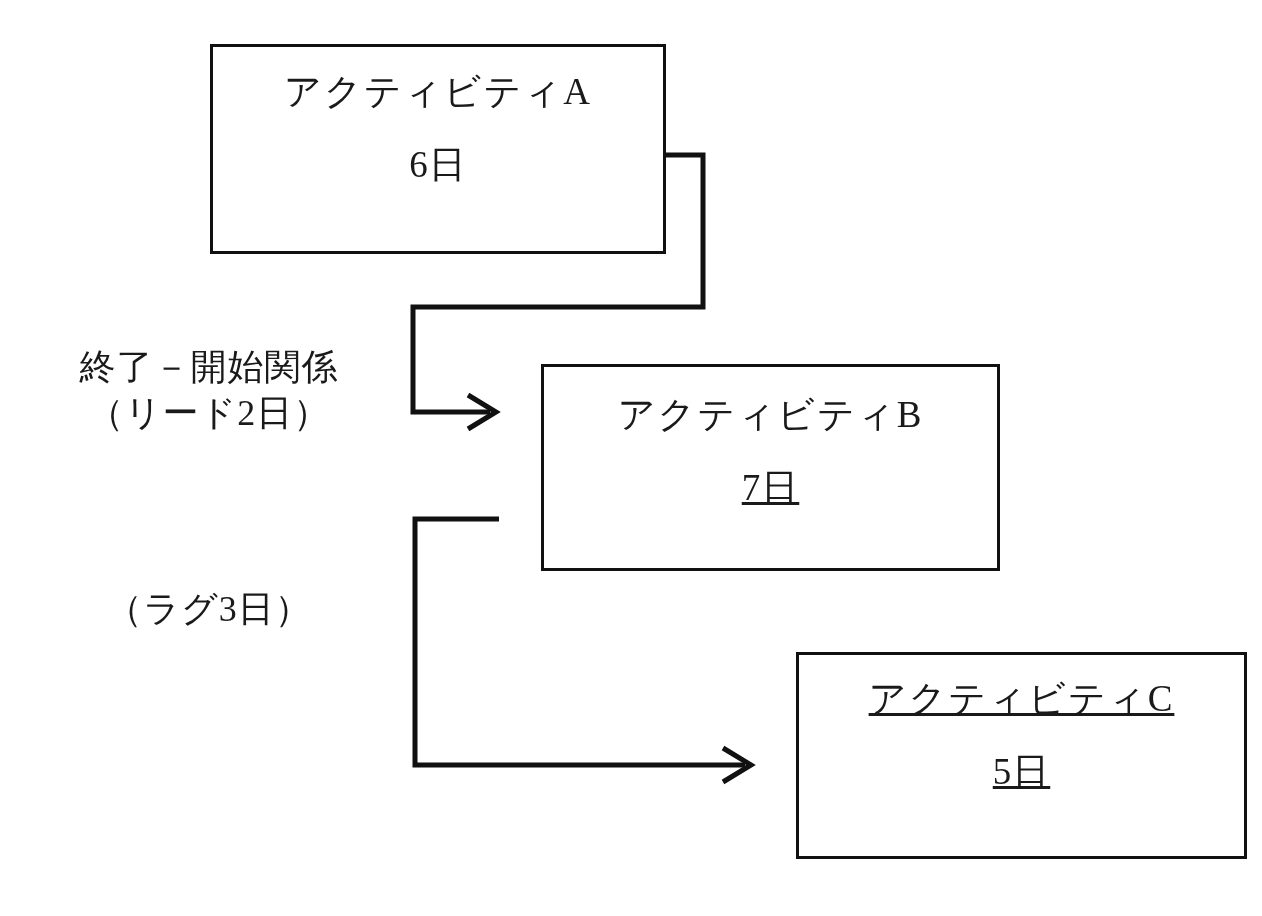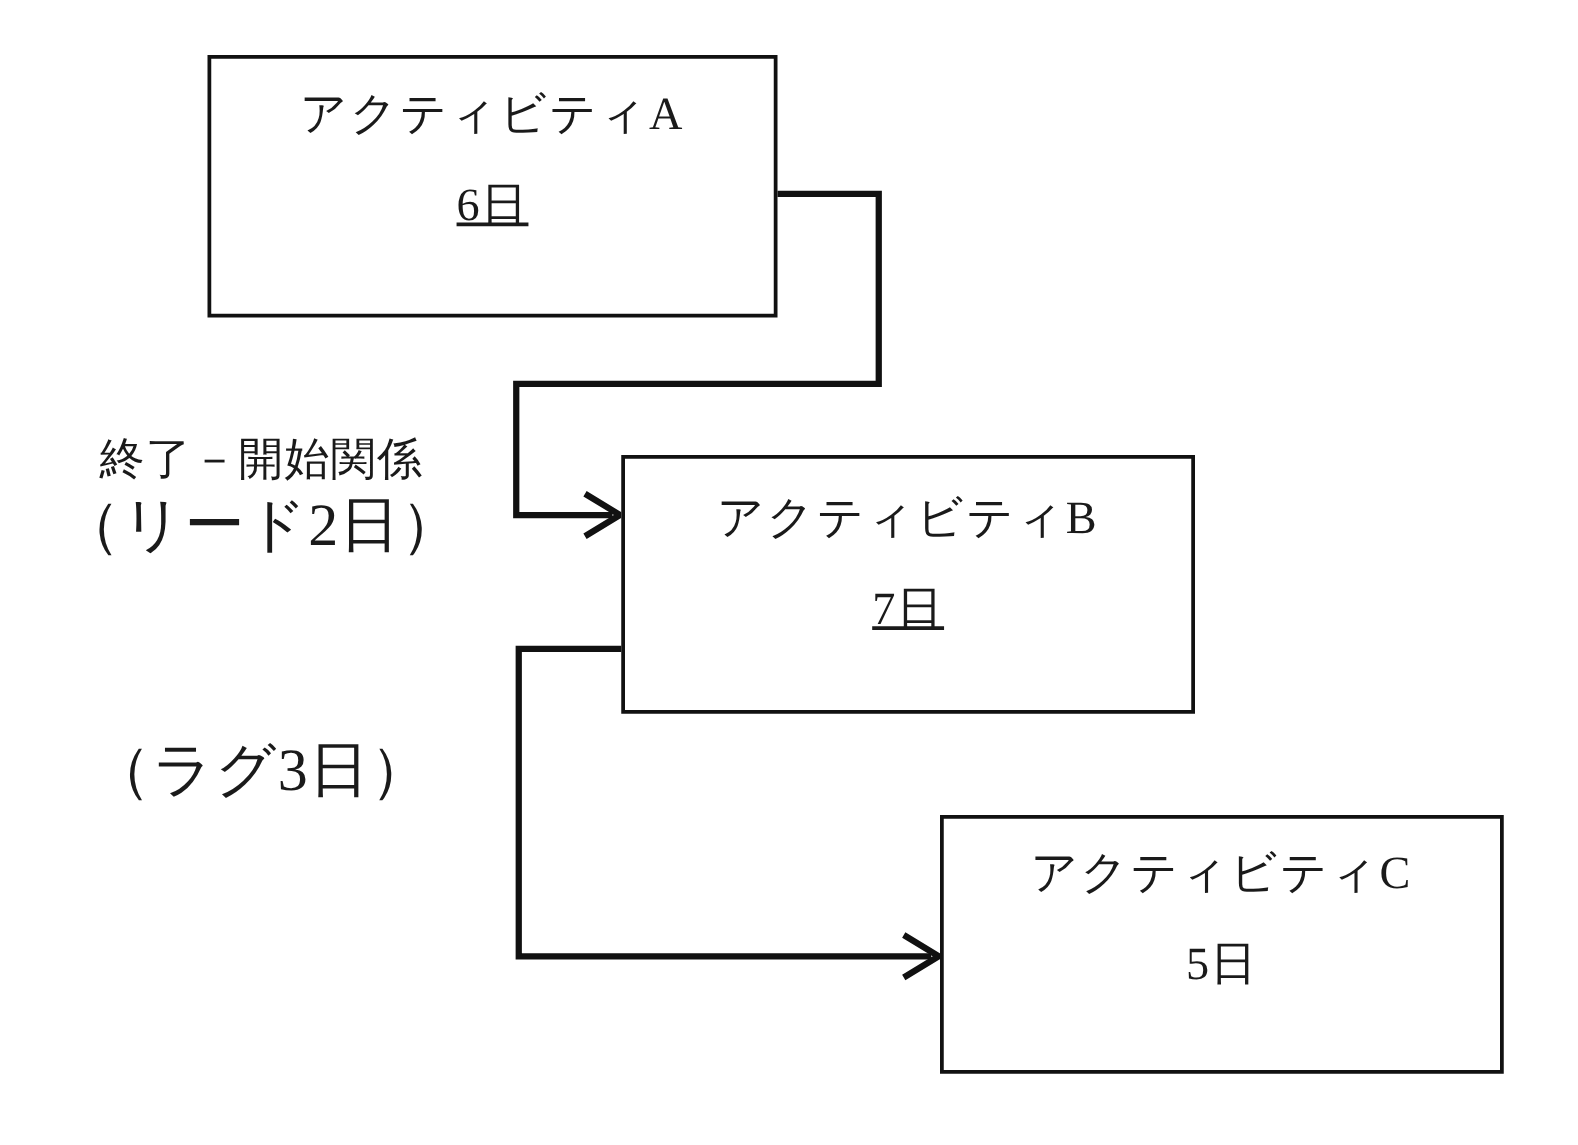--- a/index.html
+++ b/index.html
@@ -28,20 +28,21 @@
   }
   .node-box {
     position: absolute;
     box-sizing: border-box;
     border: 3px solid #111111;
     background: #ffffff;
     display: flex;
     flex-direction: column;
     align-items: center;
     justify-content: flex-start;
+    margin-left: 44px;
   }
   .node-title {
     font-size: 37px;
     letter-spacing: 2px;
     white-space: nowrap;
     line-height: 1;
   }
   .node-duration {
     font-size: 37px;
     letter-spacing: 1px;
@@ -55,21 +56,21 @@
     white-space: nowrap;
   }
   .rel-label .rel-type {
     display: block;
     font-size: 36px;
     letter-spacing: 1px;
     text-align: center;
   }
   .rel-label .rel-detail {
     display: block;
-    font-size: 48px;
+    font-size: 36px;
     letter-spacing: 1px;
   }
 </style>
 </head>
 <body>
 
 <div id="diagram-canvas">
 
   <svg id="diagram-svg" viewBox="0 0 1262 916" xmlns="http://www.w3.org/2000/svg">
 
@@ -79,29 +80,29 @@
     </g>
 
     <g>
       <path d="M 499 519 L 415 519 L 415 765 L 745 765" fill="none" stroke="#111111" stroke-width="5" stroke-linecap="butt" stroke-linejoin="miter"></path>
       <path d="M 723 748 L 751 765 L 723 782" fill="none" stroke="#111111" stroke-width="5" stroke-linecap="butt" stroke-linejoin="miter"></path>
     </g>
   </svg>
 
   <div class="node-box" id="node-a" style="left:166px; top:44px; width:456px; height:210px; padding-top:26px;">
     <span class="node-title">アクティビティA</span>
-    <span class="node-duration" style="margin-top:36px;text-decoration:underline;">6日</span>
+    <span class="node-duration" style="margin-top:36px;">6日</span>
   </div>
 
   <div class="node-box" id="node-b" style="left:497px; top:364px; width:459px; height:207px; padding-top:29px;">
     <span class="node-title">アクティビティB</span>
     <span class="node-duration" style="margin-top:36px;text-decoration:underline;">7日</span>
   </div>
 
-  <div class="node-box" id="node-c" style="left:752px; top:652px; width:451px; height:207px; padding-top:25px;">
+  <div class="node-box" id="node-c" style="left:752px; top:652px; width:451px; height:207px; padding-top:25px;text-decoration:underline;">
     <span class="node-title">アクティビティC</span>
     <span class="node-duration" style="margin-top:36px;">5日</span>
   </div>
 
   <div class="rel-label" id="rel-label-ab" style="left:44px; top:344px; width:330px;">
     <span class="rel-type">終了－開始関係</span>
     <span class="rel-detail">（リード2日）</span>
   </div>
 
   <div class="rel-label" id="rel-label-bc" style="left:44px; top:586px; width:330px;">

